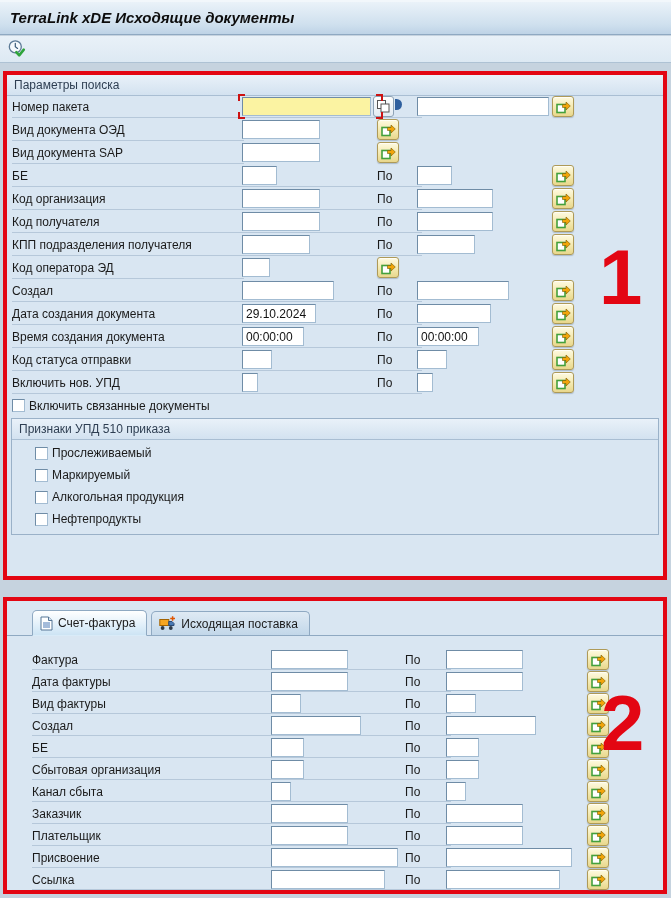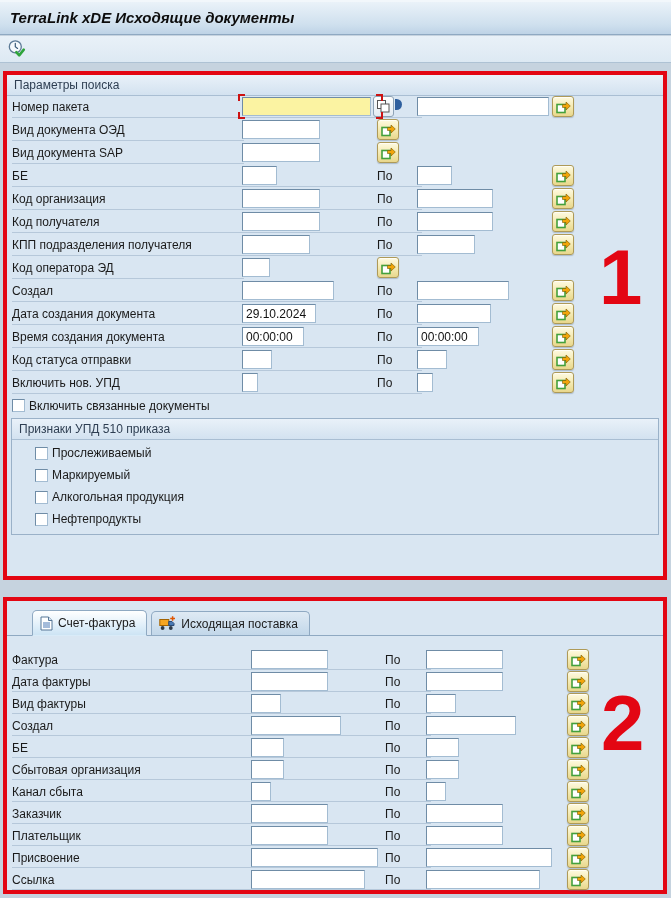--- a/index.html
+++ b/index.html
@@ -124,21 +124,21 @@
     border:1px solid #8fa9c2; border-bottom:none; border-radius:5px 5px 0 0;
     background:linear-gradient(#dfeaf4, #c2d7e9); margin-right:4px;
     cursor:pointer; white-space:nowrap; position:relative;
   }
   .tab.active {
     height:26px; z-index:2; margin-bottom:-1px;
     background:linear-gradient(#ffffff, #d9ebf8 75%, #cde4f4);
     border-bottom:1px solid #d9ebf8;
   }
   .tabicon { display:inline-flex; margin-right:5px; }
-  .rows2 { margin-top:13px; }
+  .rows2 { margin-top:13px;margin-left:20px; }
 </style>
 </head>
 <body>
 
 <div class="titlebar">
   <span class="title">TerraLink xDE Исходящие документы</span>
 </div>
 
 <div class="toolbar">
   <button class="exec-btn">

